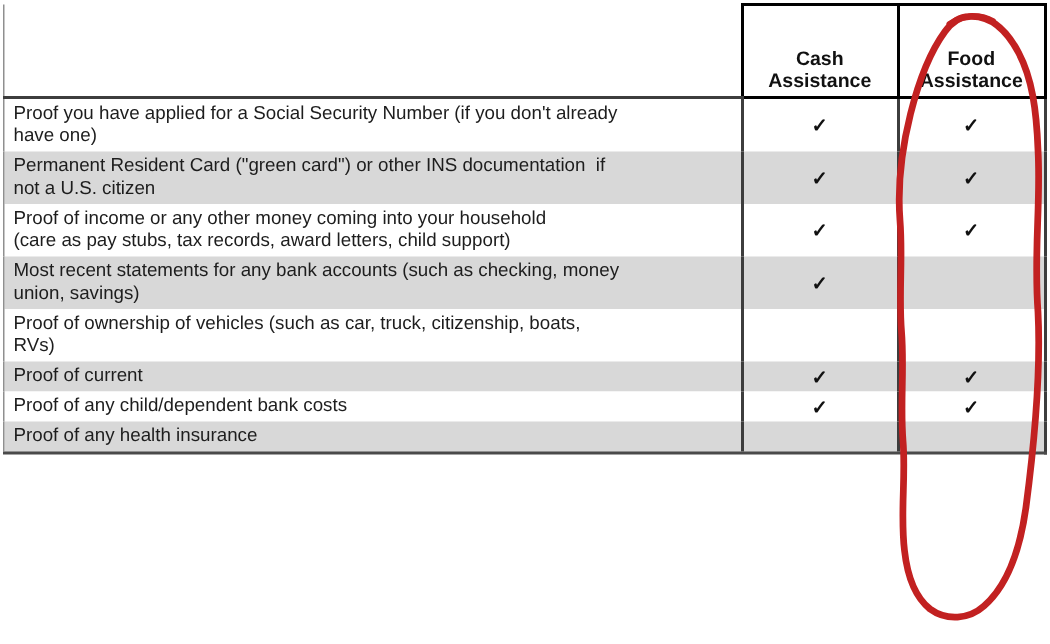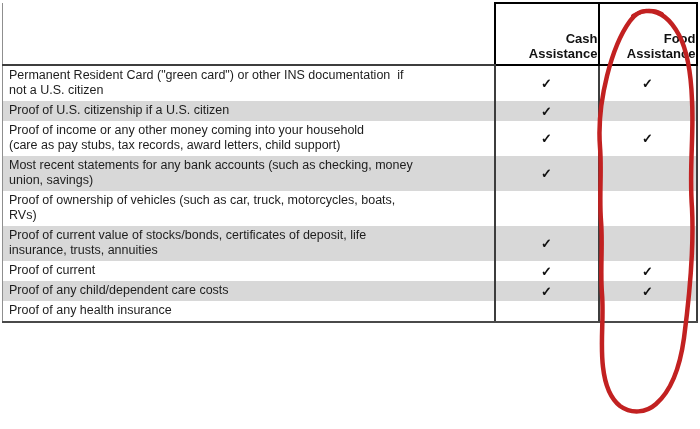--- a/index.html
+++ b/index.html
@@ -26,21 +26,21 @@
   th.desc-head {
     border-left: 1px solid #8f8f8f;
     border-bottom: 2px solid #3d3d3d;
   }
   th.col-head {
     border: 2px solid #000000;
     font-weight: bold;
     font-size: 13px;
     line-height: 15px;
     color: #111111;
-    text-align: right;
+    text-align: center;
     vertical-align: bottom;
     padding: 0 0 3px 0;
     height: 57px;
     white-space: pre-wrap;
   }
   tbody tr { background: #ffffff; }
   tbody tr:nth-child(even) { background: #d8d8d8; }
   td.desc {
     font-size: 12.5px;
     line-height: 15px;
@@ -85,61 +85,56 @@
       <tr>
         <th class="desc-head"></th>
         <th class="col-head">Cash
 Assistance</th>
         <th class="col-head">Food
 Assistance</th>
       </tr>
     </thead>
     <tbody>
       <tr>
+        <td class="desc">Proof you have applied for a Social Security Number (if you don't already
+have one)</td>
+        <td class="mark">✓</td>
+        <td class="mark last">✓</td>
+      </tr>
+      <tr>
         <td class="desc">Permanent Resident Card ("green card") or other INS documentation  if
 not a U.S. citizen</td>
         <td class="mark">✓</td>
         <td class="mark last">✓</td>
-      </tr>
-      <tr>
-        <td class="desc">Proof of U.S. citizenship if a U.S. citizen</td>
-        <td class="mark">✓</td>
-        <td class="mark last"></td>
       </tr>
       <tr>
         <td class="desc">Proof of income or any other money coming into your household
 (care as pay stubs, tax records, award letters, child support)</td>
         <td class="mark">✓</td>
         <td class="mark last">✓</td>
       </tr>
       <tr>
         <td class="desc">Most recent statements for any bank accounts (such as checking, money
 union, savings)</td>
         <td class="mark">✓</td>
         <td class="mark last"></td>
       </tr>
       <tr>
-        <td class="desc">Proof of ownership of vehicles (such as car, truck, motorcycles, boats,
+        <td class="desc">Proof of ownership of vehicles (such as car, truck, citizenship, boats,
 RVs)</td>
         <td class="mark"></td>
-        <td class="mark last"></td>
-      </tr>
-      <tr>
-        <td class="desc">Proof of current value of stocks/bonds, certificates of deposit, life
-insurance, trusts, annuities</td>
-        <td class="mark">✓</td>
         <td class="mark last"></td>
       </tr>
       <tr>
         <td class="desc">Proof of current</td>
         <td class="mark">✓</td>
         <td class="mark last">✓</td>
       </tr>
       <tr>
-        <td class="desc">Proof of any child/dependent care costs</td>
+        <td class="desc">Proof of any child/dependent bank costs</td>
         <td class="mark">✓</td>
         <td class="mark last">✓</td>
       </tr>
       <tr>
         <td class="desc">Proof of any health insurance</td>
         <td class="mark"></td>
         <td class="mark last"></td>
       </tr>
     </tbody>
   </table>

